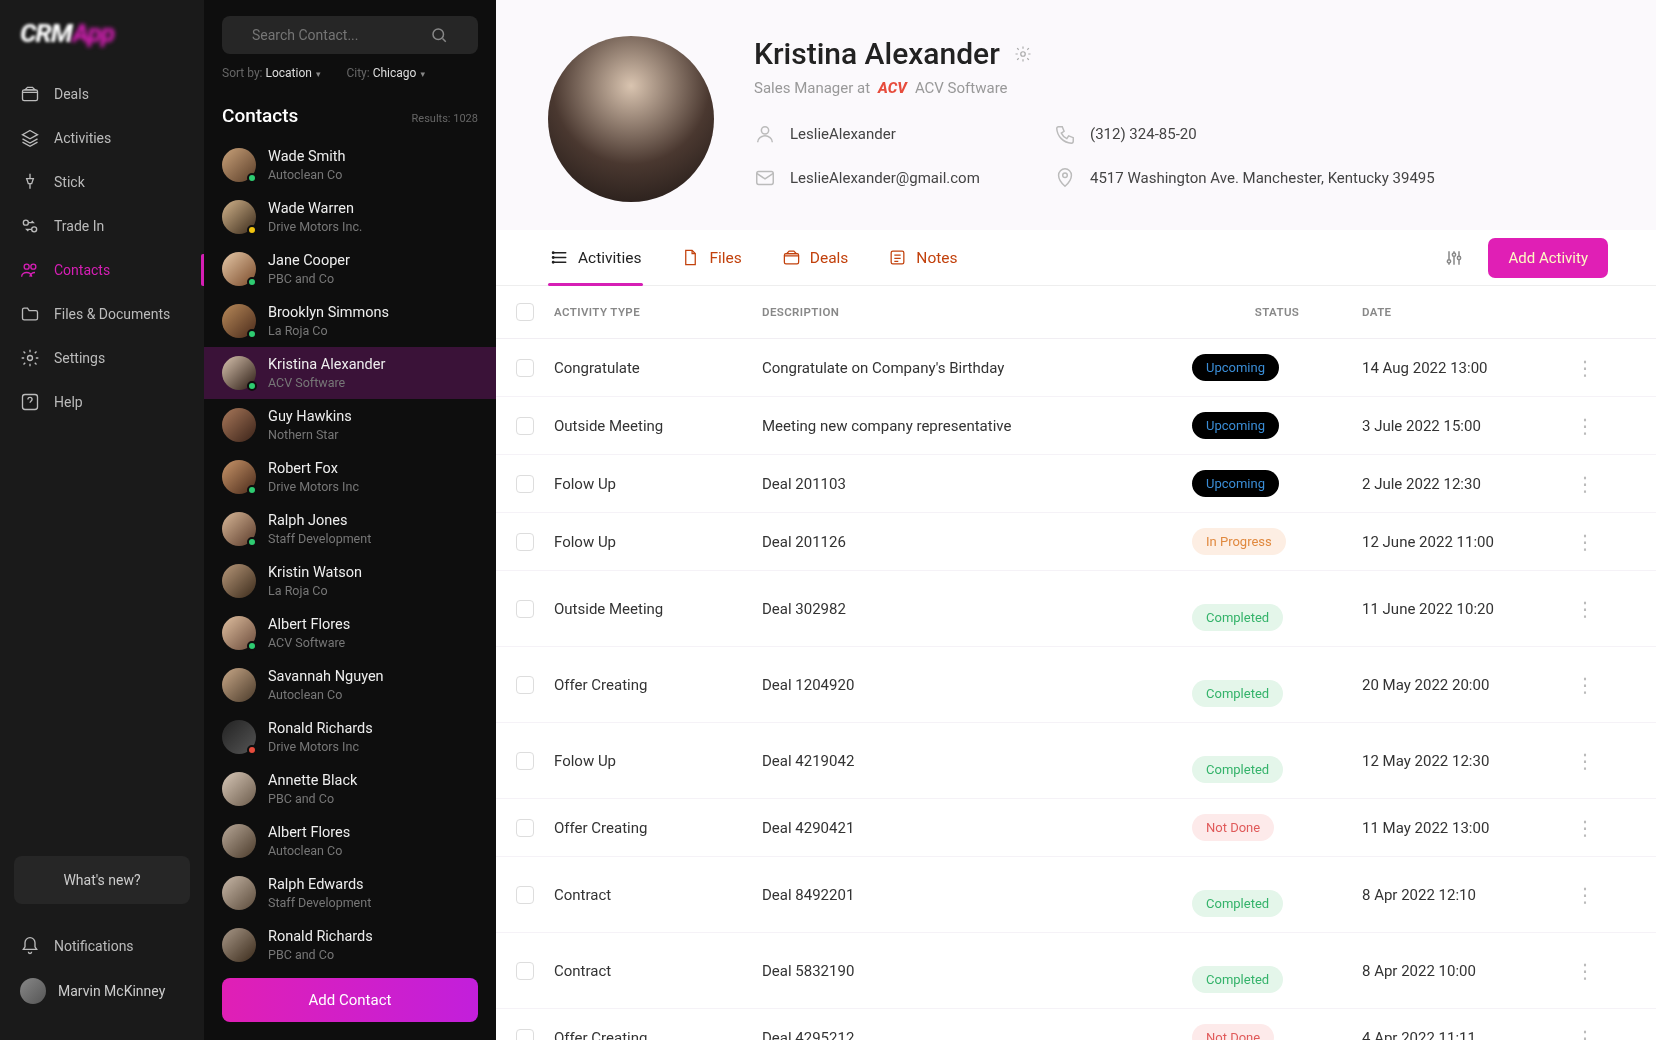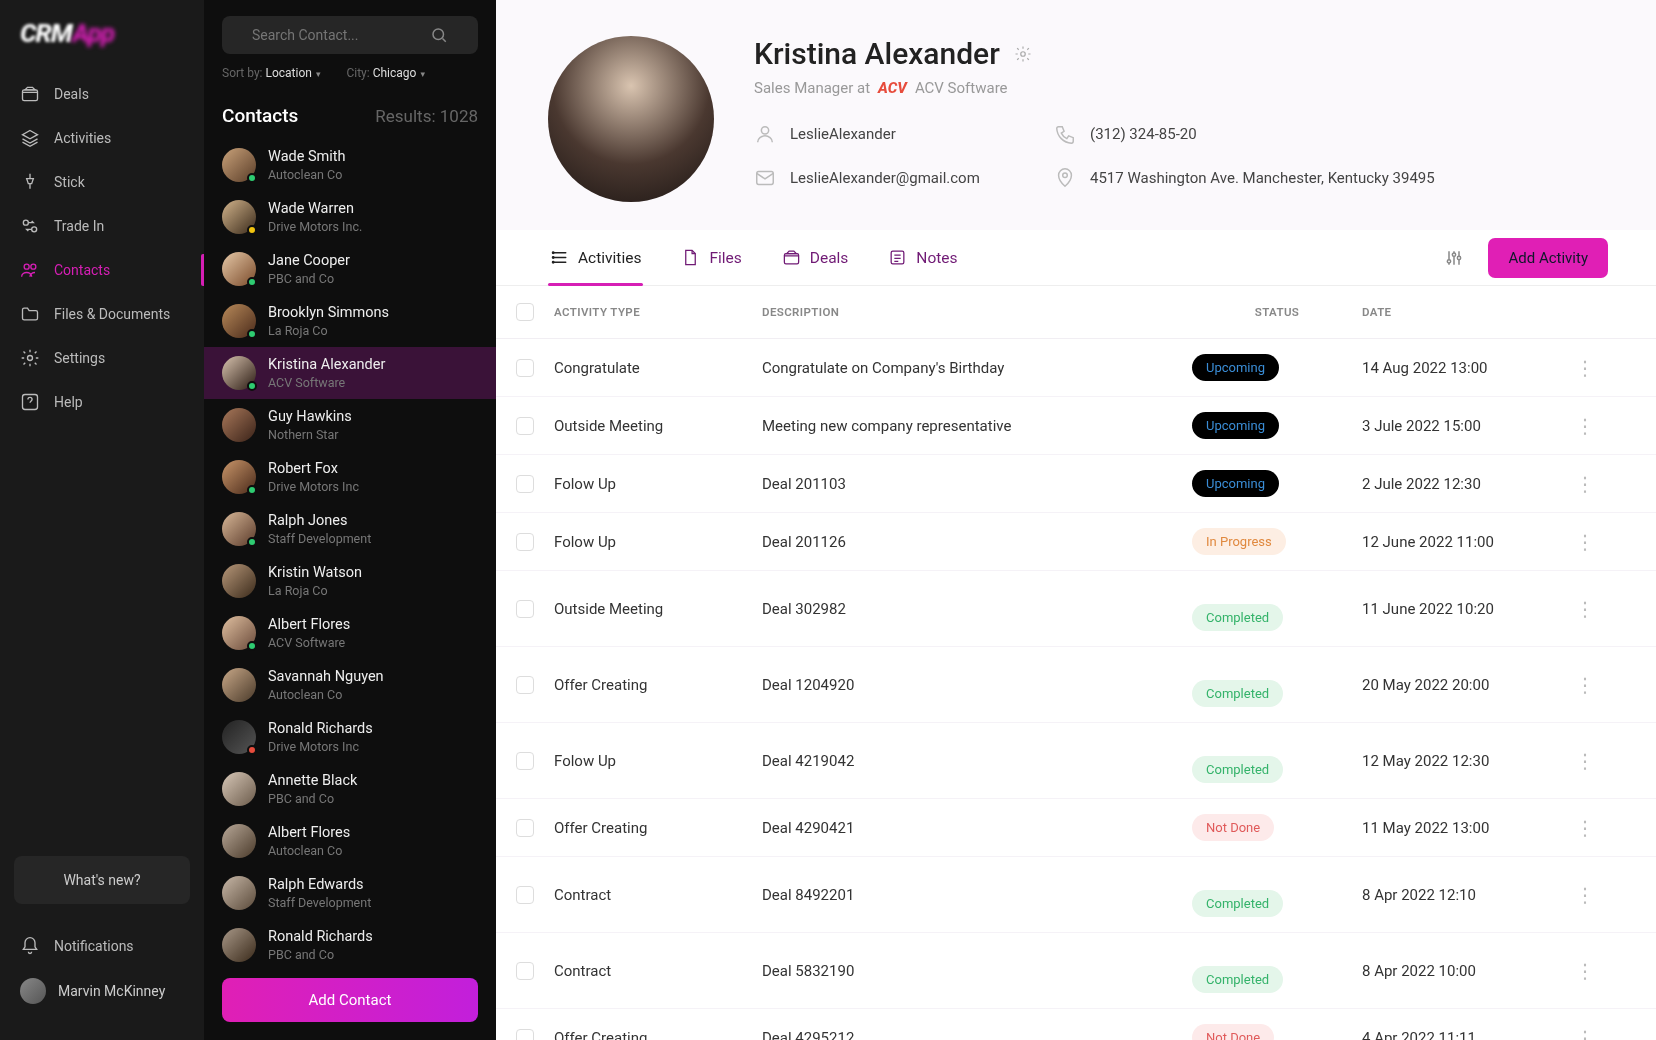--- a/index.html
+++ b/index.html
@@ -29,21 +29,21 @@
 .search { background:#262626; border-radius:8px; display:flex; align-items:center; padding:10px 30px; }
 .search input { background:none; border:none; color:#aaa; outline:none; flex:1; font-size:14px; }
 .search-icon { width:18px; height:18px; }
 .search-icon svg { stroke:#888; fill:none; stroke-width:2; }
 .filters { display:flex; gap:26px; padding:2px 18px 14px; color:#888; font-size:12px; }
 .filters .lab { color:#666; }
 .filters .val { color:#ddd; cursor:pointer; }
 .chev { display:inline-block; margin-left:4px; font-size:9px; color:#888; }
 .contacts-head { display:flex; justify-content:space-between; align-items:baseline; padding:10px 18px 12px; }
 .contacts-head h2 { color:#fff; font-size:19px; font-weight:500; }
-.contacts-head .count { color:#666; font-size:17px; }
+.contacts-head .count { color:#666; font-size:11px; }
 .contacts-list { flex:1; overflow-y:auto; padding-bottom:80px; }
 .contact { display:flex; align-items:center; gap:12px; padding:9px 18px; cursor:pointer; }
 .contact.active { background:#3a1238; }
 .contact .av { width:34px; height:34px; border-radius:50%; position:relative; flex-shrink:0; }
 .contact .av .dot { position:absolute; right:-1px; bottom:-1px; width:10px; height:10px; border-radius:50%; border:2px solid #0e0e0e; }
 .dot.green { background:#2ecc71; }
 .dot.yellow { background:#f1c40f; }
 .dot.red { background:#e74c3c; }
 .contact .meta .name { color:#eee; font-size:14.5px; line-height:1.25; }
 .contact .meta .co { color:#777; font-size:12.5px; }
@@ -61,28 +61,28 @@
 .gear-sm svg { stroke:#aaa; fill:none; stroke-width:1.6; }
 .profile-role { color:#999; font-size:15px; display:flex; align-items:center; gap:8px; margin-bottom:26px; }
 .acv-logo { color:#e74c3c; font-weight:800; font-style:italic; font-size:15px; }
 .info-grid { display:grid; grid-template-columns:260px 1fr; row-gap:22px; column-gap:40px; }
 .info-item { display:flex; align-items:center; gap:14px; color:#444; font-size:15px; }
 .info-item .ic { width:22px; height:22px; display:inline-flex; }
 .info-item .ic svg { stroke:#bbb; fill:none; stroke-width:1.6; width:22px; height:22px; }
 
 .tabbar { display:flex; align-items:center; padding:0 48px 0 52px; border-bottom:1px solid #eee; background:#fff; }
 .tabs { display:flex; gap:36px; flex:1; }
-.tab { display:flex; align-items:center; gap:9px; padding:18px 2px; color:#701a75; cursor:pointer; position:relative; font-size:15.5px; }
+.tab { display:flex; align-items:center; gap:9px; padding:18px 2px; color:#c2410c; cursor:pointer; position:relative; font-size:15.5px; }
 .tab.active { color:#222; }
 .tab.active::after { content:''; position:absolute; left:0; right:0; bottom:-1px; height:3px; background:#d61fb5; border-radius:2px; }
 .tab svg { width:19px; height:19px; stroke:currentColor; fill:none; stroke-width:1.6; }
 .tabbar-actions { display:flex; align-items:center; gap:16px; }
 .settings-btn { width:36px; height:36px; display:flex; align-items:center; justify-content:center; cursor:pointer; }
 .settings-btn svg { stroke:#888; fill:none; stroke-width:1.8; width:20px; height:20px; }
-.add-activity { background:#e01fb5; color:#0f172a; border:none; border-radius:7px; padding:11px 20px; font-size:15px; cursor:pointer; }
+.add-activity { background:#e01fb5; color:#fef9c3; border:none; border-radius:7px; padding:11px 20px; font-size:15px; cursor:pointer; }
 
 .table { background:#fff; flex:1; overflow-y:auto; }
 .thead, .trow { display:grid; grid-template-columns:58px 208px 1fr 170px 200px 46px; align-items:center; padding:0 48px 0 0; }
 .thead { color:#888; font-size:11.5px; letter-spacing:.4px; font-weight:600; padding-top:17px; padding-bottom:17px; border-bottom:1px solid #f1eef3; }
 .thead .th-status { text-align:center; }
 .trow { padding-top:15px; padding-bottom:15px; border-bottom:1px solid #f5f2f7; font-size:15px; color:#333; }
 .chk-cell { display:flex; justify-content:center; }
 .chk { width:18px; height:18px; border:1.6px solid #ddd; border-radius:4px; cursor:pointer; }
 .badge { display:inline-block; padding:6px 14px; border-radius:18px; font-size:13px; text-align:center; justify-self:center; }
 .badge.Upcoming { background:#000000; color:#3a8dd6; }

